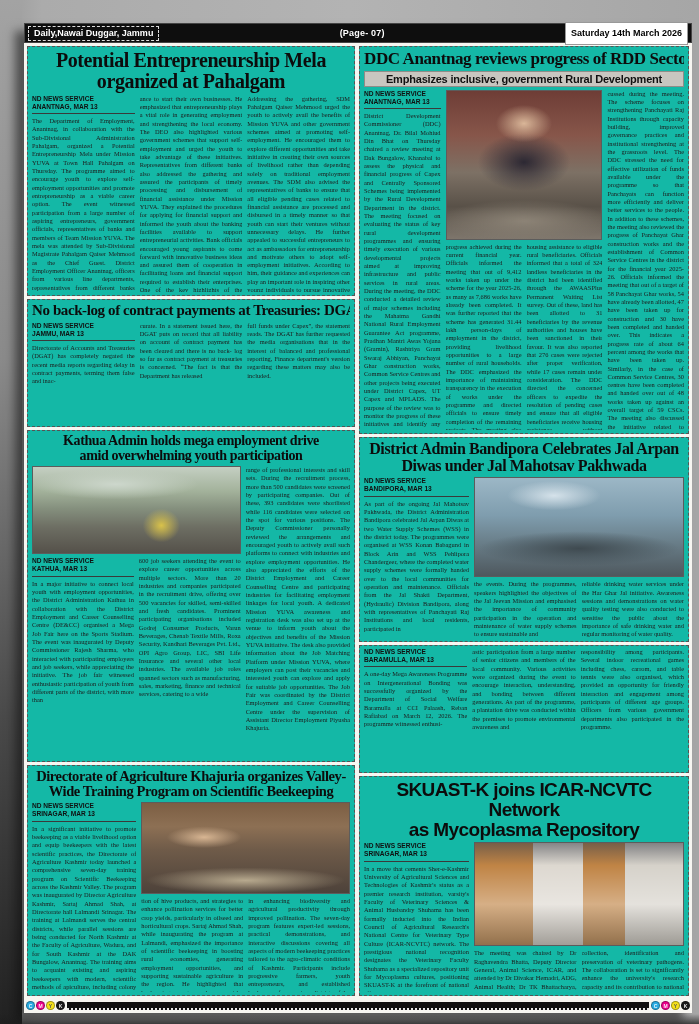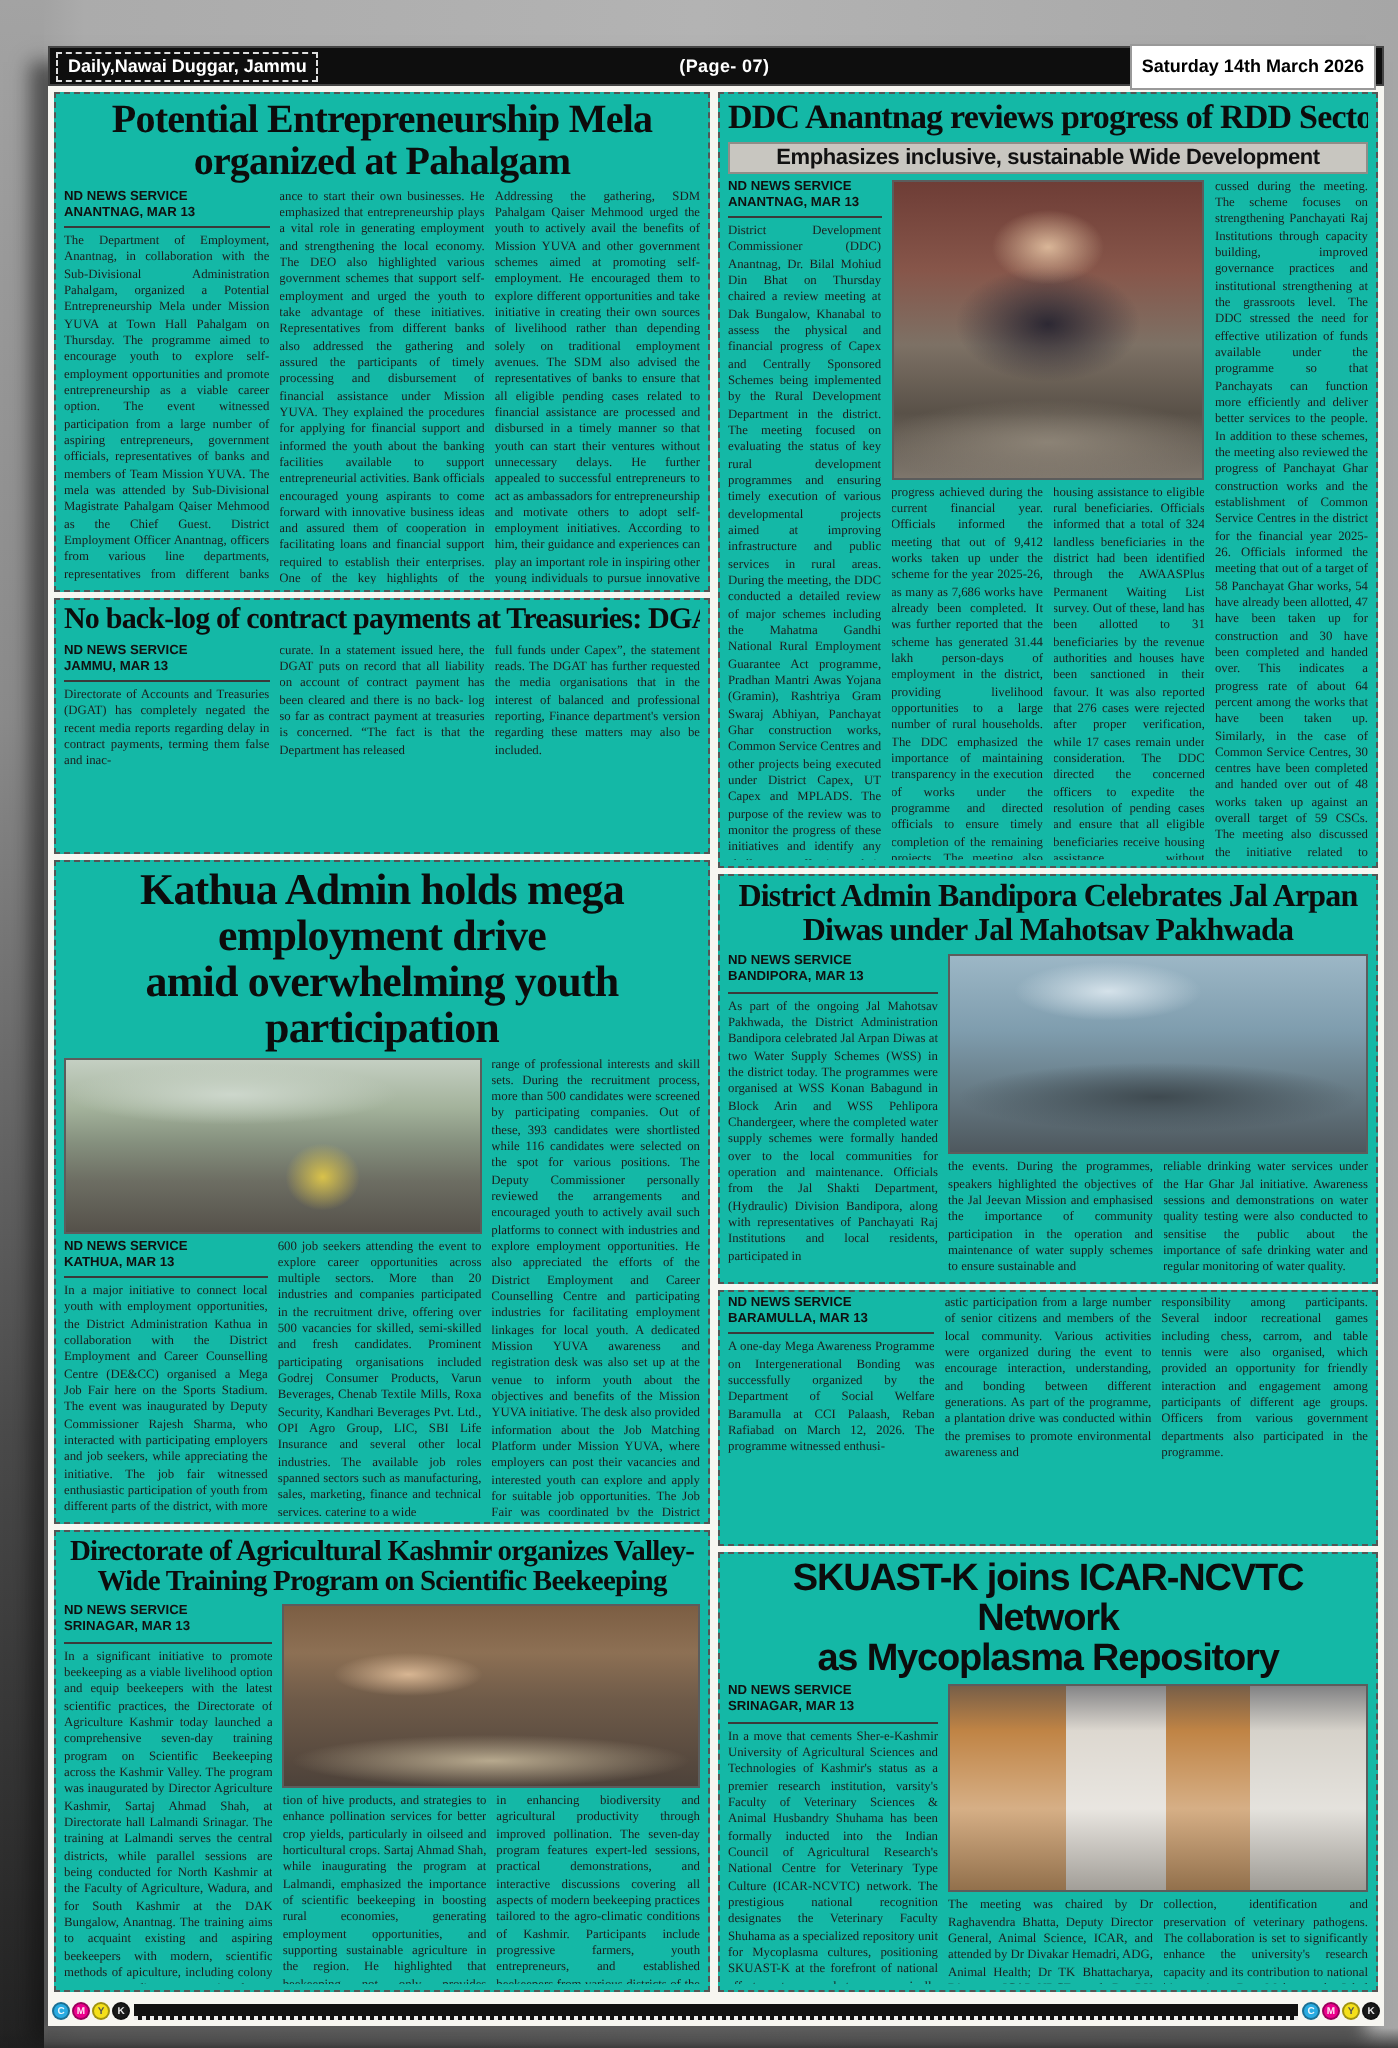--- a/index.html
+++ b/index.html
@@ -152,42 +152,42 @@
               <div>JAMMU, MAR 13</div>
             </div>
             <div class="body">Directorate of Accounts and Treasuries (DGAT) has completely negated the recent media reports regarding delay in contract payments, terming them false and inac-</div>
           </div>
           <div class="tcol body">curate. In a statement issued here, the DGAT puts on record that all liability on account of contract payment has been cleared and there is no back- log so far as contract payment at treasuries is concerned. “The fact is that the Department has released</div>
           <div class="tcol body">full funds under Capex”, the statement reads. The DGAT has further requested the media organisations that in the interest of balanced and professional reporting, Finance department's version regarding these matters may also be included.</div>
         </div>
       </div>
 
       <div class="article" style="height:332px">
-        <div class="headline hl-serif" style="font-size:22px">Kathua Admin holds mega employment drive
+        <div class="headline hl-serif" style="font-size:14px">Kathua Admin holds mega employment drive
 amid overwhelming youth participation</div>
         <div class="cols">
           <div class="stack" style="flex:2">
             <div class="photo photo-kathua" style="height:88px"></div>
             <div class="cols">
               <div class="tcol">
                 <div class="byline">
                   <div>ND NEWS SERVICE</div>
                   <div>KATHUA, MAR 13</div>
                 </div>
                 <div class="body">In a major initiative to connect local youth with employment opportunities, the District Administration Kathua in collaboration with the District Employment and Career Counselling Centre (DE&amp;CC) organised a Mega Job Fair here on the Sports Stadium. The event was inaugurated by Deputy Commissioner Rajesh Sharma, who interacted with participating employers and job seekers, while appreciating the initiative. The job fair witnessed enthusiastic participation of youth from different parts of the district, with more than</div>
               </div>
               <div class="tcol body">600 job seekers attending the event to explore career opportunities across multiple sectors. More than 20 industries and companies participated in the recruitment drive, offering over 500 vacancies for skilled, semi-skilled and fresh candidates. Prominent participating organisations included Godrej Consumer Products, Varun Beverages, Chenab Textile Mills, Roxa Security, Kandhari Beverages Pvt. Ltd., OPI Agro Group, LIC, SBI Life Insurance and several other local industries. The available job roles spanned sectors such as manufacturing, sales, marketing, finance and technical services, catering to a wide</div>
             </div>
           </div>
           <div class="tcol body">range of professional interests and skill sets. During the recruitment process, more than 500 candidates were screened by participating companies. Out of these, 393 candidates were shortlisted while 116 candidates were selected on the spot for various positions. The Deputy Commissioner personally reviewed the arrangements and encouraged youth to actively avail such platforms to connect with industries and explore employment opportunities. He also appreciated the efforts of the District Employment and Career Counselling Centre and participating industries for facilitating employment linkages for local youth. A dedicated Mission YUVA awareness and registration desk was also set up at the venue to inform youth about the objectives and benefits of the Mission YUVA initiative. The desk also provided information about the Job Matching Platform under Mission YUVA, where employers can post their vacancies and interested youth can explore and apply for suitable job opportunities. The Job Fair was coordinated by the District Employment and Career Counselling Centre under the supervision of Assistant Director Employment Piyusha Khajuria.</div>
         </div>
       </div>
 
       <div class="article" style="flex:1">
-        <div class="headline hl-serif" style="font-size:14.5px">Directorate of Agricultural Kashmir organizes Valley-
+        <div class="headline hl-serif" style="font-size:14.5px">Directorate of Agriculture Khajuria organizes Valley-
 Wide Training Program on Scientific Beekeeping</div>
         <div class="cols">
           <div class="tcol">
             <div class="byline">
               <div>ND NEWS SERVICE</div>
               <div>SRINAGAR, MAR 13</div>
             </div>
             <div class="body">In a significant initiative to promote beekeeping as a viable livelihood option and equip beekeepers with the latest scientific practices, the Directorate of Agriculture Kashmir today launched a comprehensive seven-day training program on Scientific Beekeeping across the Kashmir Valley. The program was inaugurated by Director Agriculture Kashmir, Sartaj Ahmad Shah, at Directorate hall Lalmandi Srinagar. The training at Lalmandi serves the central districts, while parallel sessions are being conducted for North Kashmir at the Faculty of Agriculture, Wadura, and for South Kashmir at the DAK Bungalow, Anantnag. The training aims to acquaint existing and aspiring beekeepers with modern, scientific methods of apiculture, including colony management, disease prevention, honey extraction techniques, value addi-</div>
           </div>
           <div class="stack" style="flex:2">
@@ -199,21 +199,21 @@
           </div>
         </div>
       </div>
 
     </div>
 
     <div class="col-right">
 
       <div class="article" style="height:388px">
         <div class="headline hl-serif one-line" style="font-size:17px">DDC Anantnag reviews progress of RDD Sector</div>
-        <div class="subhead" style="font-size:11px">Emphasizes inclusive, sustainable Wide Development</div>
+        <div class="subhead" style="font-size:11px">Emphasizes inclusive, government Rural Development</div>
         <div class="cols">
           <div class="tcol">
             <div class="byline">
               <div>ND NEWS SERVICE</div>
               <div>ANANTNAG, MAR 13</div>
             </div>
             <div class="body">District Development Commissioner (DDC) Anantnag, Dr. Bilal Mohiud Din Bhat on Thursday chaired a review meeting at Dak Bungalow, Khanabal to assess the physical and financial progress of Capex and Centrally Sponsored Schemes being implemented by the Rural Development Department in the district. The meeting focused on evaluating the status of key rural development programmes and ensuring timely execution of various developmental projects aimed at improving infrastructure and public services in rural areas. During the meeting, the DDC conducted a detailed review of major schemes including the Mahatma Gandhi National Rural Employment Guarantee Act programme, Pradhan Mantri Awas Yojana (Gramin), Rashtriya Gram Swaraj Abhiyan, Panchayat Ghar construction works, Common Service Centres and other projects being executed under District Capex, UT Capex and MPLADS. The purpose of the review was to monitor the progress of these initiatives and identify any challenges affecting their implementation. While reviewing the implementation of the MGNREGA scheme, the DDC assessed both the physical and financial</div>
           </div>
           <div class="stack" style="flex:2.05">
             <div class="photo photo-ddc" style="height:150px"></div>

